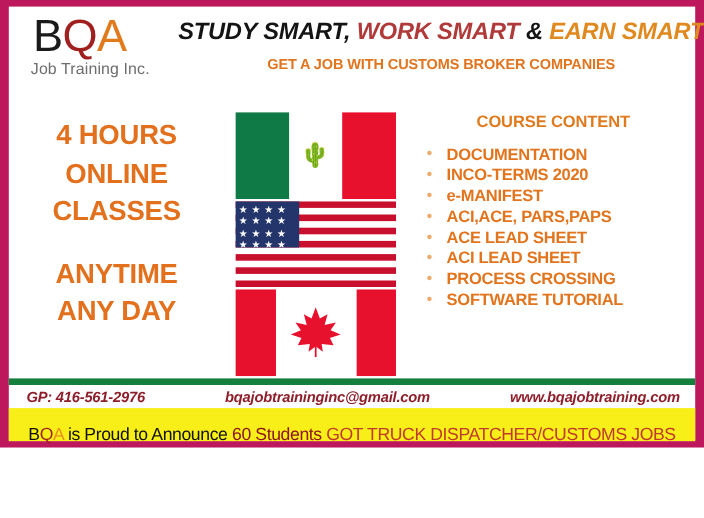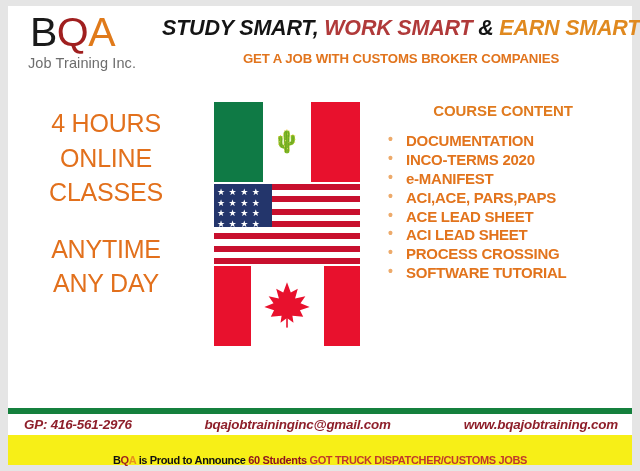--- a/index.html
+++ b/index.html
@@ -6,22 +6,22 @@
     margin: 0;
     padding: 0;
     background: #ffffff;
   }
   body {
     font-family: "Liberation Sans", sans-serif;
   }
   #poster {
     position: relative;
     width: 640px;
-    height: 471px;
-    background: #e5e5e5;
+    height: 407px;
+    background: #be185d;
     box-sizing: border-box;
     padding: 6px 8px 6px 8px;
     overflow: hidden;
   }
   .sheet {
     position: relative;
     width: 100%;
     height: 100%;
     background: #ffffff;
     box-sizing: border-box;
@@ -116,21 +116,21 @@
   .col-left {
     width: 196px;
     flex: 0 0 auto;
     display: flex;
     flex-direction: column;
     align-items: center;
     padding-top: 8px;
   }
   .promo-line {
     font-size: 25px;
-    font-weight: normal;
+    font-weight: bold;
     color: #e2701c;
     letter-spacing: -0.2px;
     line-height: 1.38;
     white-space: nowrap;
     text-align: center;
   }
   .promo-gap { height: 22px; }
 
   .col-flags {
     width: 166px;
@@ -264,22 +264,22 @@
   
   .bottom-banner {
     flex: 0 0 auto;
     height: 30px;
     background: #f7ef17;
     display: flex;
     align-items: center;
     justify-content: center;
   }
   .bottom-text {
-    font-size: 11px;
-    font-weight: bold;
+    font-size: 16px;
+    font-weight: normal;
     letter-spacing: -0.35px;
     white-space: nowrap;
     margin-top: 20px;
   }
   .bt-b { color: #111111; }
   .bt-q { color: #9d1f1f; }
   .bt-a { color: #e7901c; }
   .bt-black { color: #111111; }
   .bt-dred { color: #8e1420; }
   .bt-red { color: #c0392b; }

